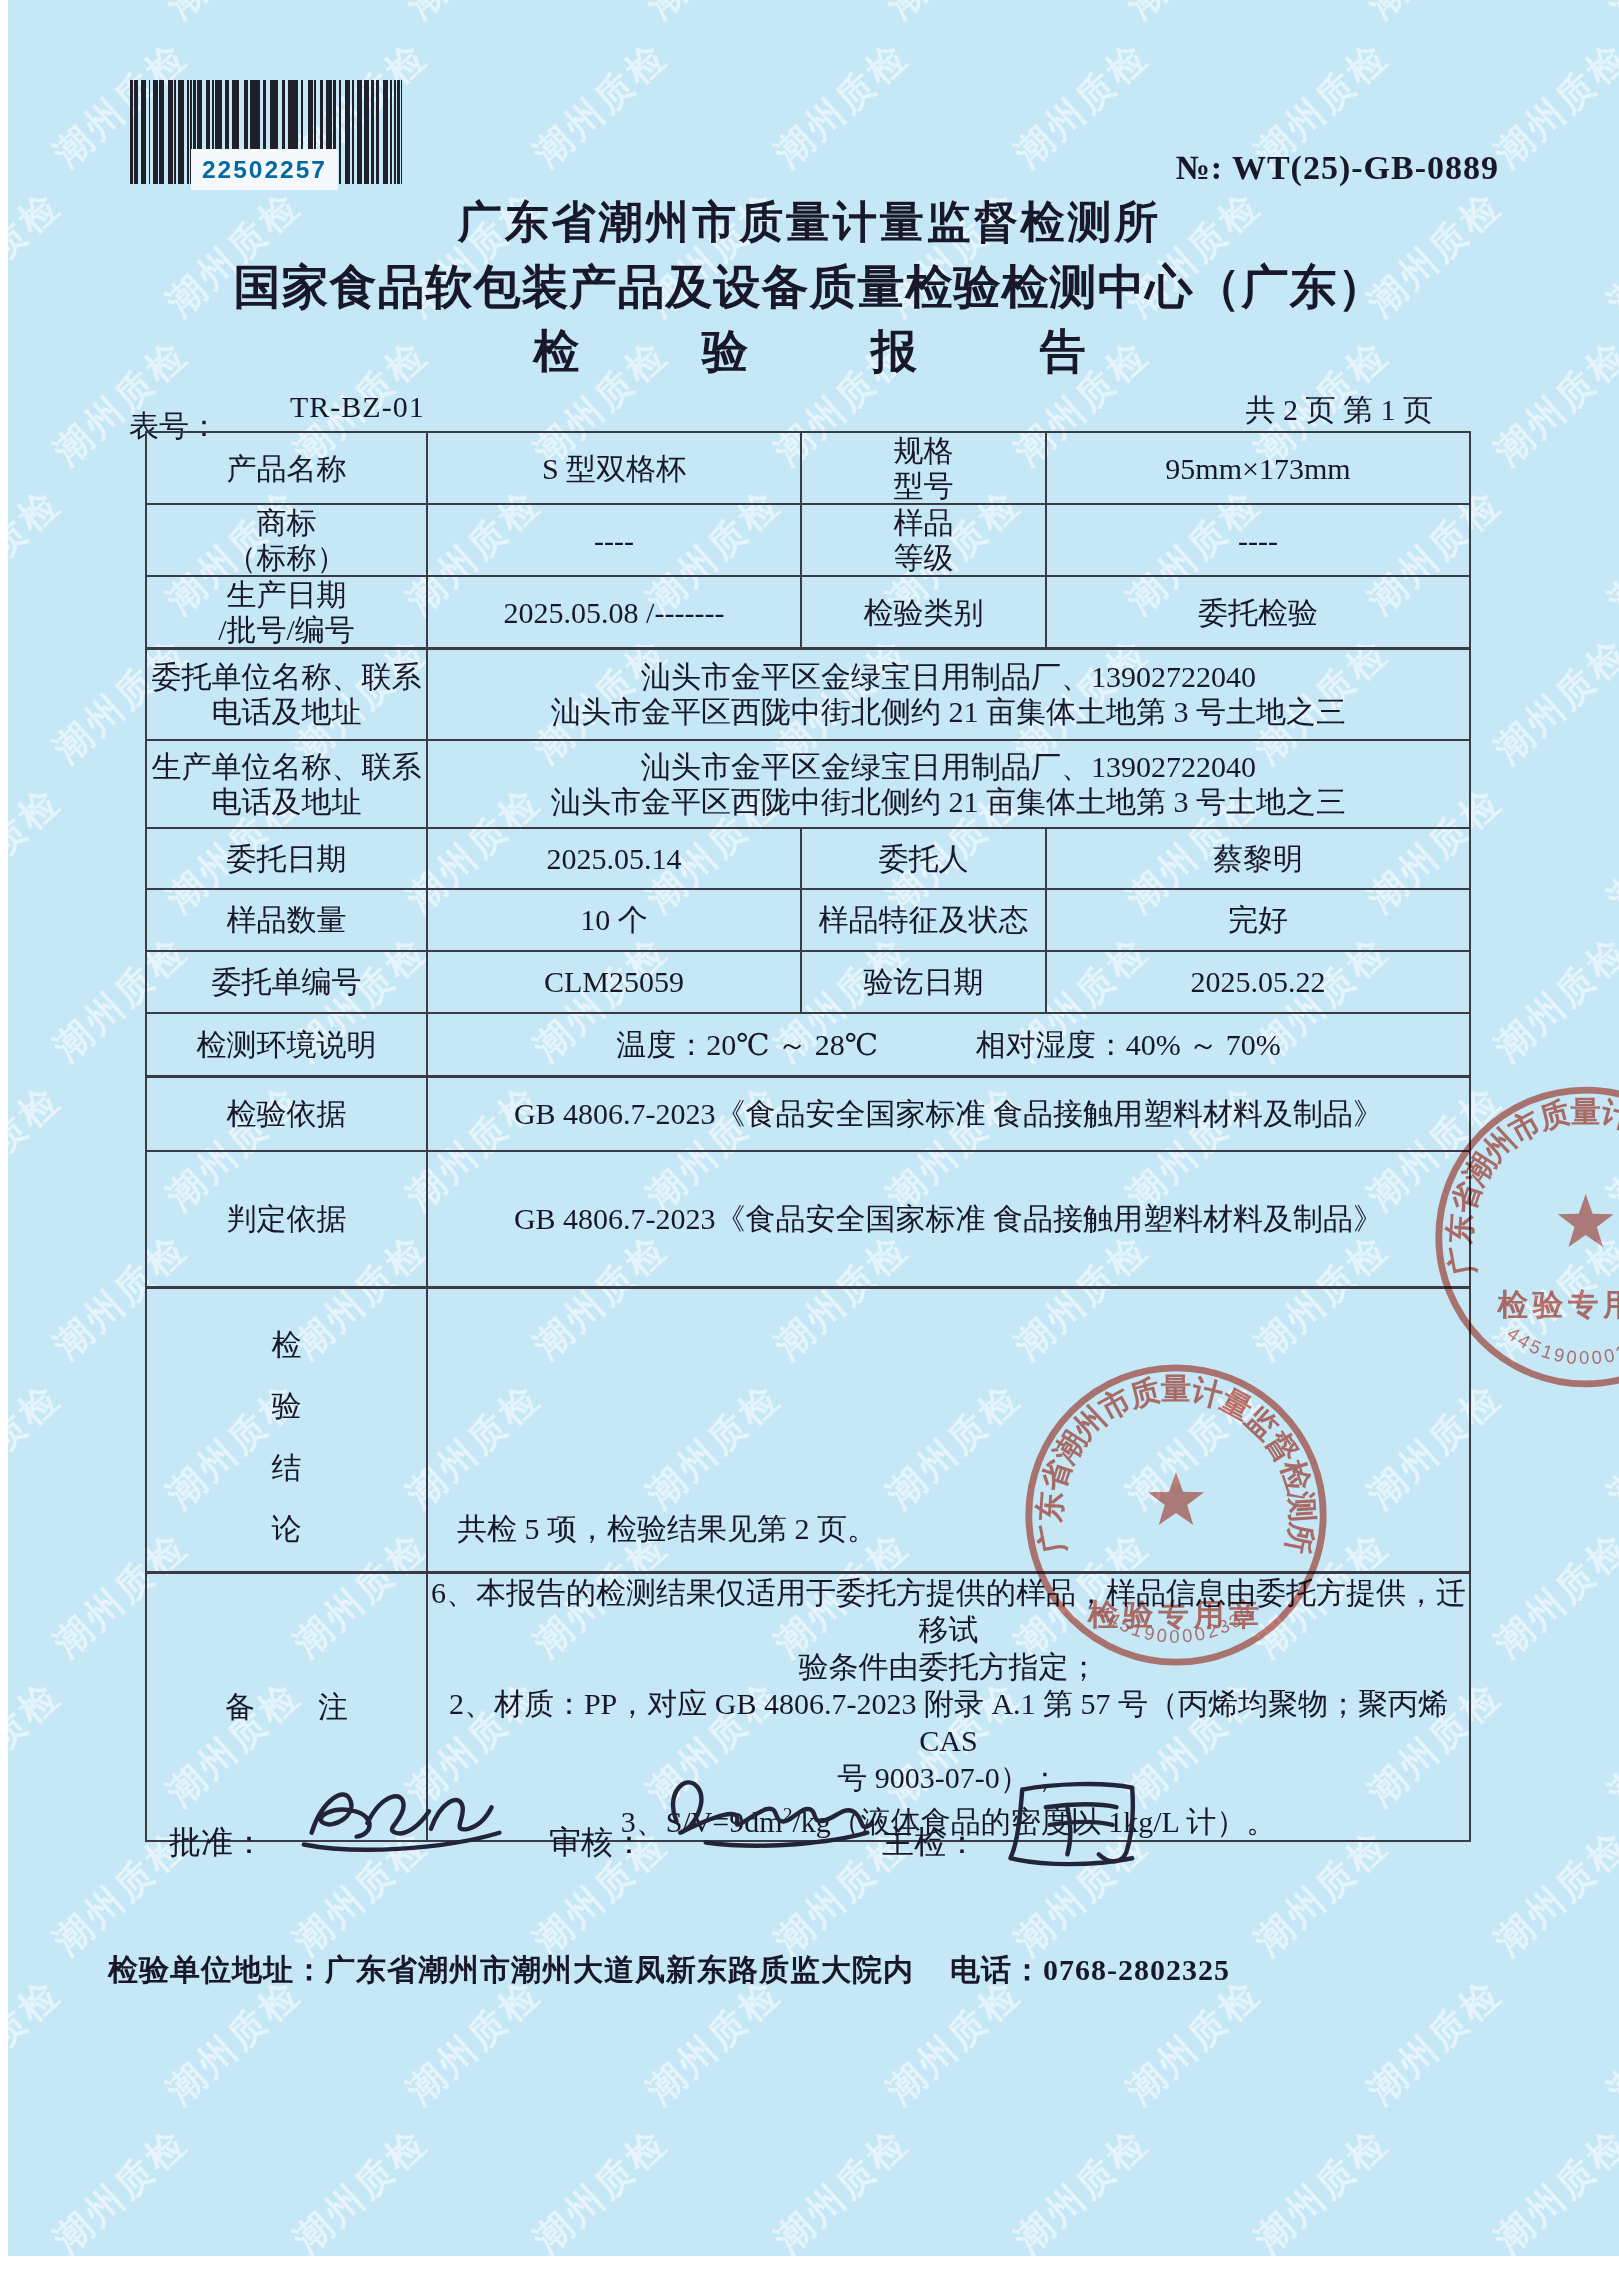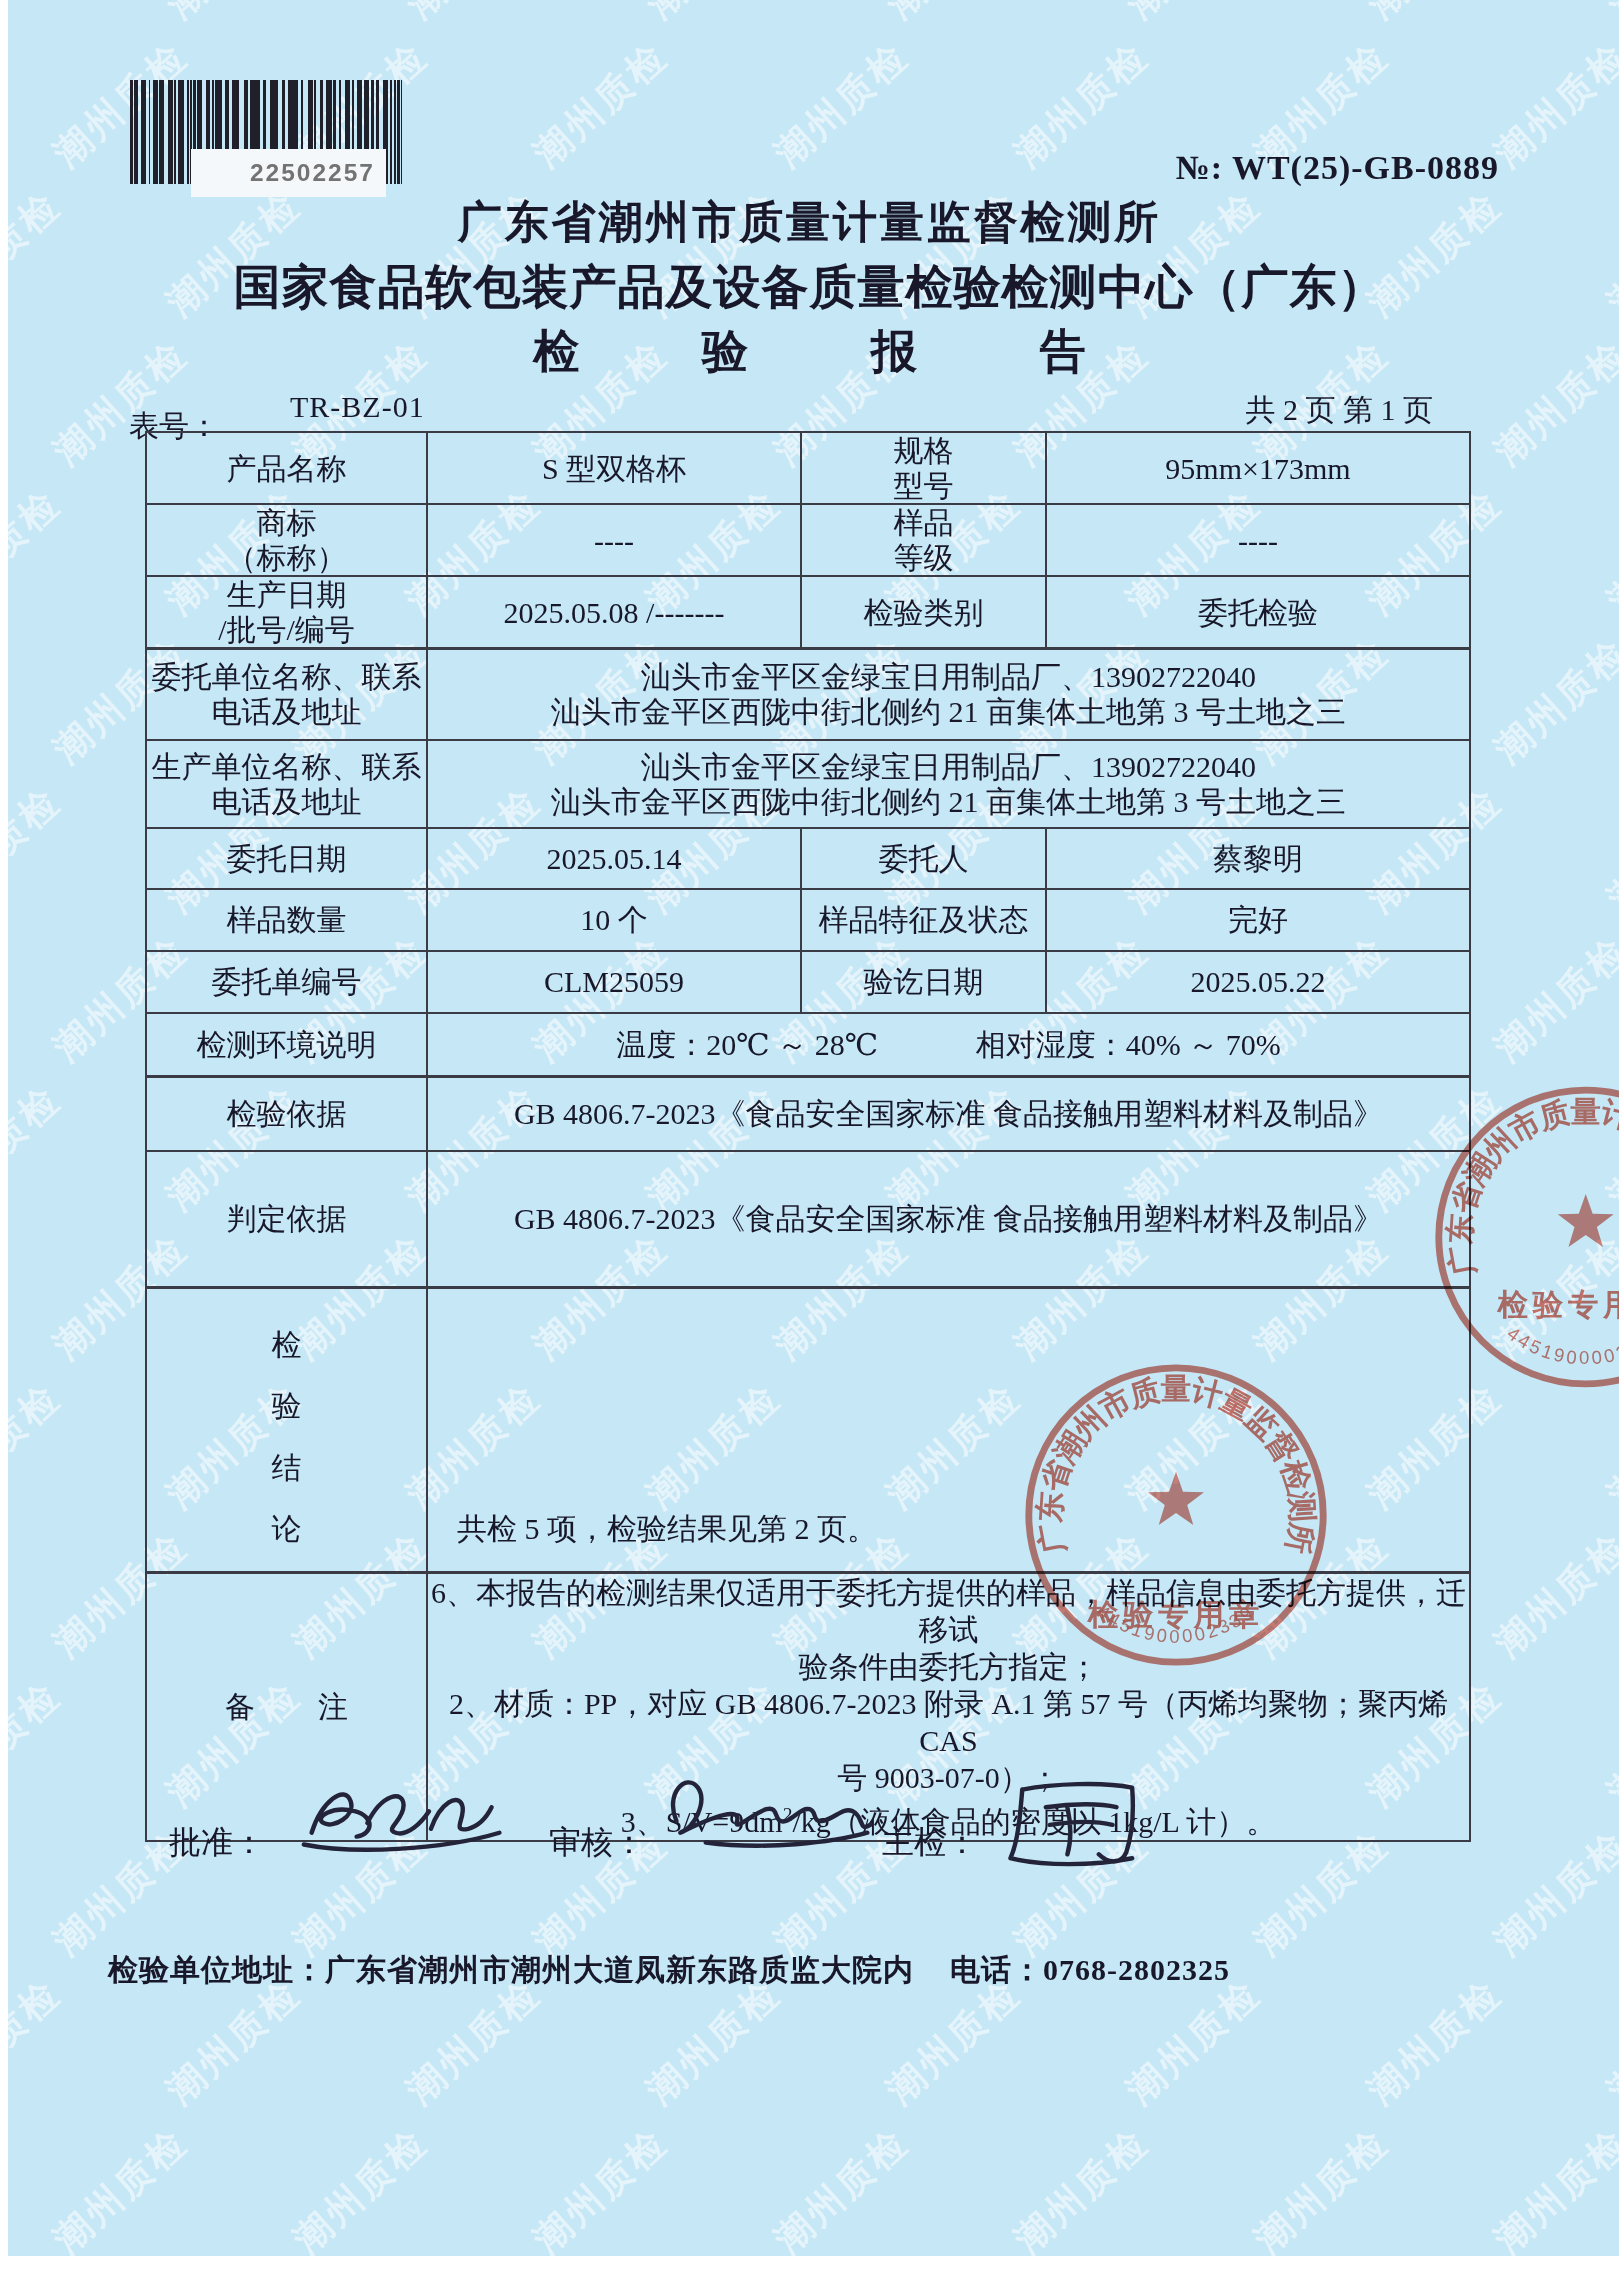--- a/index.html
+++ b/index.html
@@ -20,24 +20,24 @@
   }
   .abs{position:absolute;z-index:1;}
   
   .barcode{
     left:130px;top:80px;width:272px;height:104px;
     background-image:
       repeating-linear-gradient(90deg,#20202a 0 2.9px,transparent 2.9px 5.9px,#20202a 5.9px 7.8px,transparent 7.8px 12.7px),
       repeating-linear-gradient(90deg,transparent 0 3.9px,#20202a 3.9px 5.9px,transparent 5.9px 10.8px,#20202a 10.8px 15.7px,transparent 15.7px 18.6px);
   }
   .barcode-num{
-    position:absolute;left:61px;top:69px;width:147px;height:48px;background:#f5f8fa;
+    position:absolute;left:61px;top:69px;width:147px;height:41px;background:#f5f8fa;
     display:flex;align-items:center;justify-content:center;
     font-family:"Liberation Sans",sans-serif;font-weight:700;font-size:24.5px;
-    letter-spacing:2px;color:#737373;padding-left:48px;
+    letter-spacing:2px;color:#0369a1;
   }
   .report-no{
     left:1019px;top:149px;width:480px;text-align:right;
     font-size:34px;font-weight:700;letter-spacing:1px;
   }
   .title{left:0;width:1619px;text-align:center;font-family:"Liberation Sans",sans-serif;font-weight:700;}
   .title1{top:193px;font-size:44px;letter-spacing:2.9px;}
   .title2{top:256px;font-size:47px;letter-spacing:1px;}
   .title3{top:321px;font-size:46px;letter-spacing:55px;text-indent:55px;}
   .form-row{left:0;top:390px;width:1619px;height:35px;font-size:30px;}

